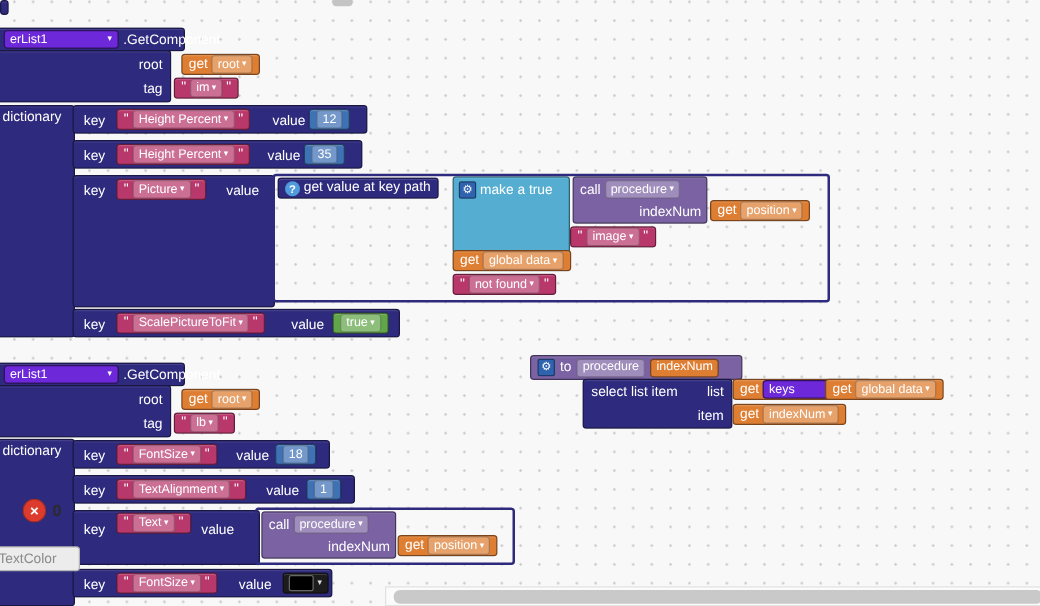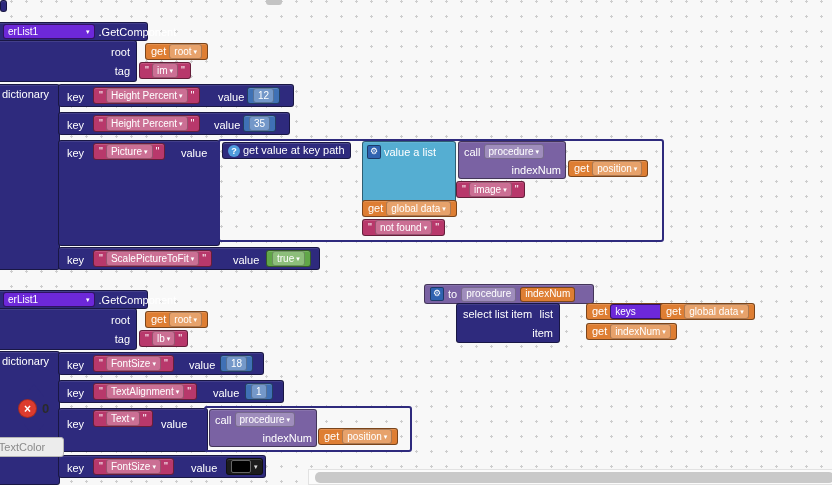--- a/index.html
+++ b/index.html
@@ -139,21 +139,21 @@
   <div class="outline" style="left:218px;top:139px;width:446px;height:103px"></div>
 
   <div class="b c-navy" style="left:222px;top:142px">
     <span class="icon-circ">?</span>
     <span>get value at key path</span>
   </div>
 
   <div class="plate c-cyan" style="left:362px;top:141px;width:94px;height:62px">
     <div style="display:flex;align-items:center;gap:3px;padding:3px 4px">
       <span class="icon-sq">⚙</span>
-      <span>value a list</span>
+      <span>make a true</span>
     </div>
   </div>
 
   <div class="plate c-purple" style="left:458px;top:141px;width:108px;height:38px">
     <div style="display:flex;align-items:center;gap:3px;padding:2px 5px">
       <span>call</span>
       <span class="pill">
           <span>procedure</span>
           <span class="cr">▾</span>
         </span>
@@ -215,21 +215,21 @@
   <div class="plate c-purple hdr" style="left:424px;top:284px;width:170px;height:20px;padding:0 5px">
     <span class="icon-sq">⚙</span>
     <span>to</span>
     <span class="pill">
         <span>procedure</span>
       </span>
     <span class="pill chip-orange">
         <span>indexNum</span>
       </span>
   </div>
-  <div class="plate c-navy" style="left:456px;top:303px;width:104px;height:40px">
+  <div class="plate c-navy" style="left:466px;top:303px;width:120px;height:40px">
     <span class="lab" style="left:6px;top:4px">select list item</span>
     <span class="lab r" style="right:6px;top:4px;width:30px">list</span>
     <span class="lab r" style="right:6px;top:23px;width:60px">item</span>
   </div>
   <div class="b c-orange" style="left:586px;top:303px">
     <span>get</span>
     <span class="pill navy-pill">
         <span>keys</span>
         <span class="cr">▾</span>
       </span>

